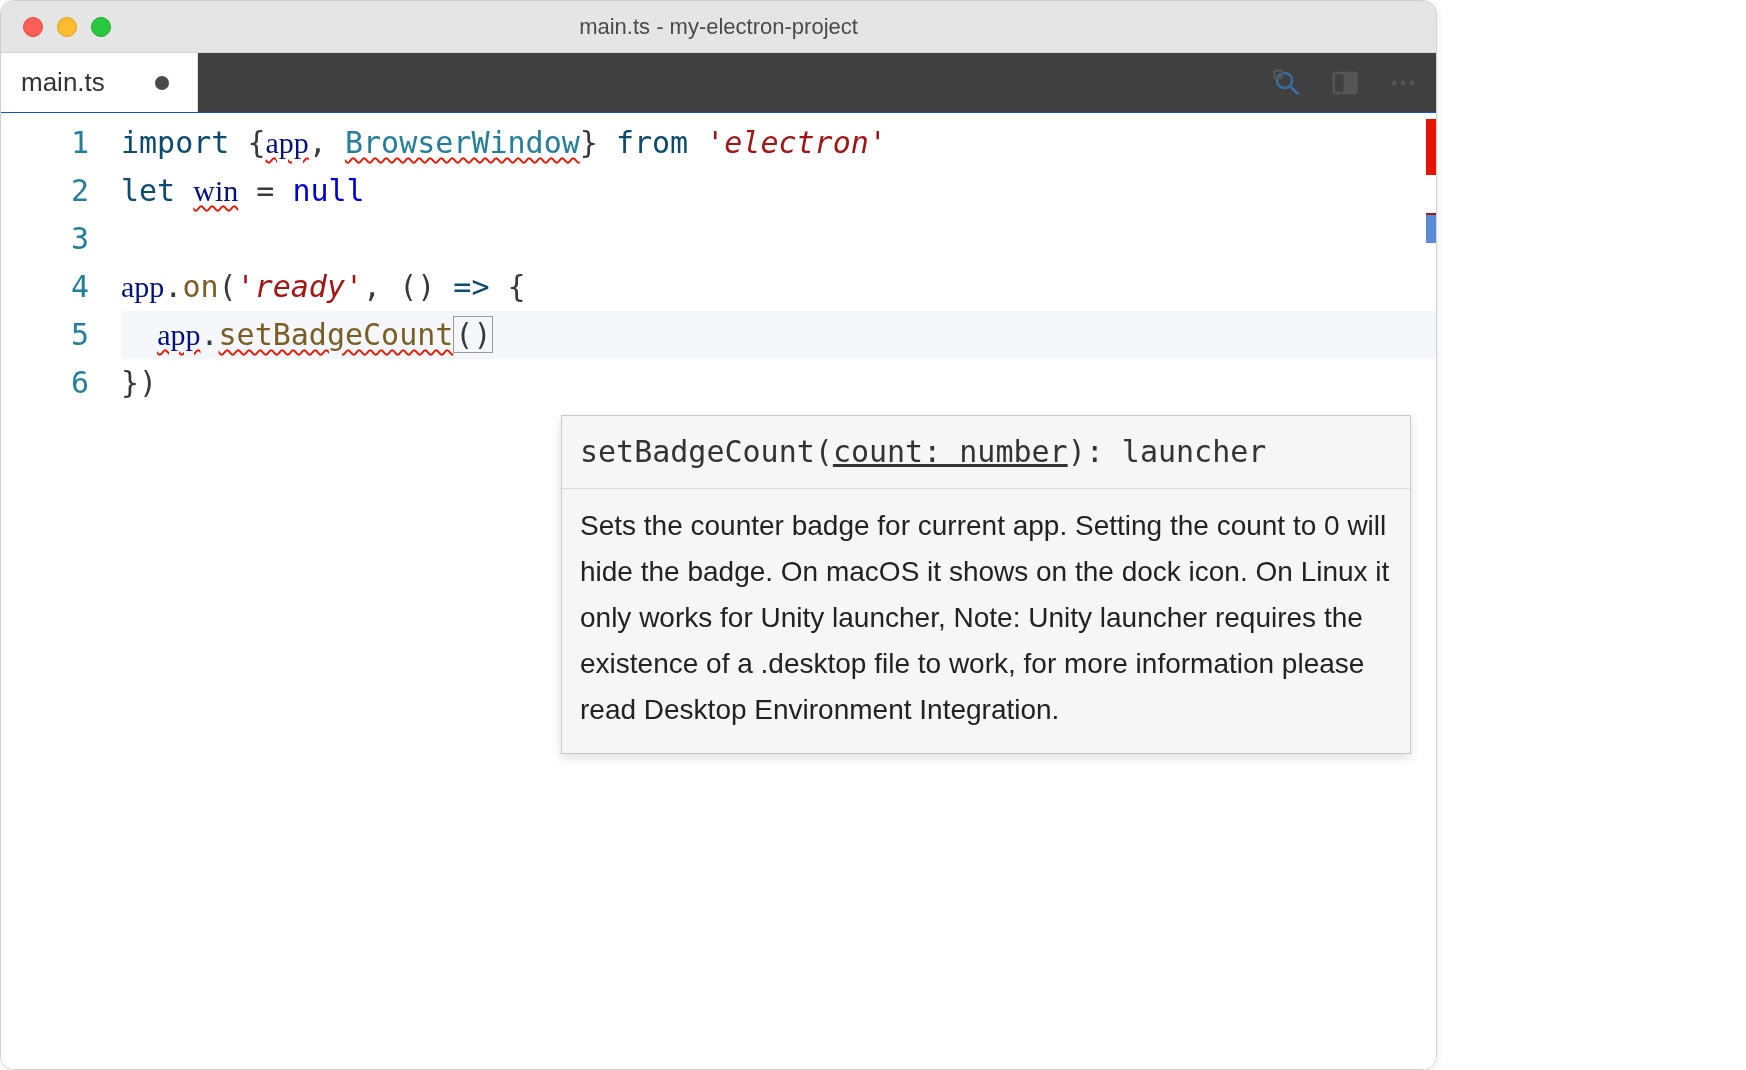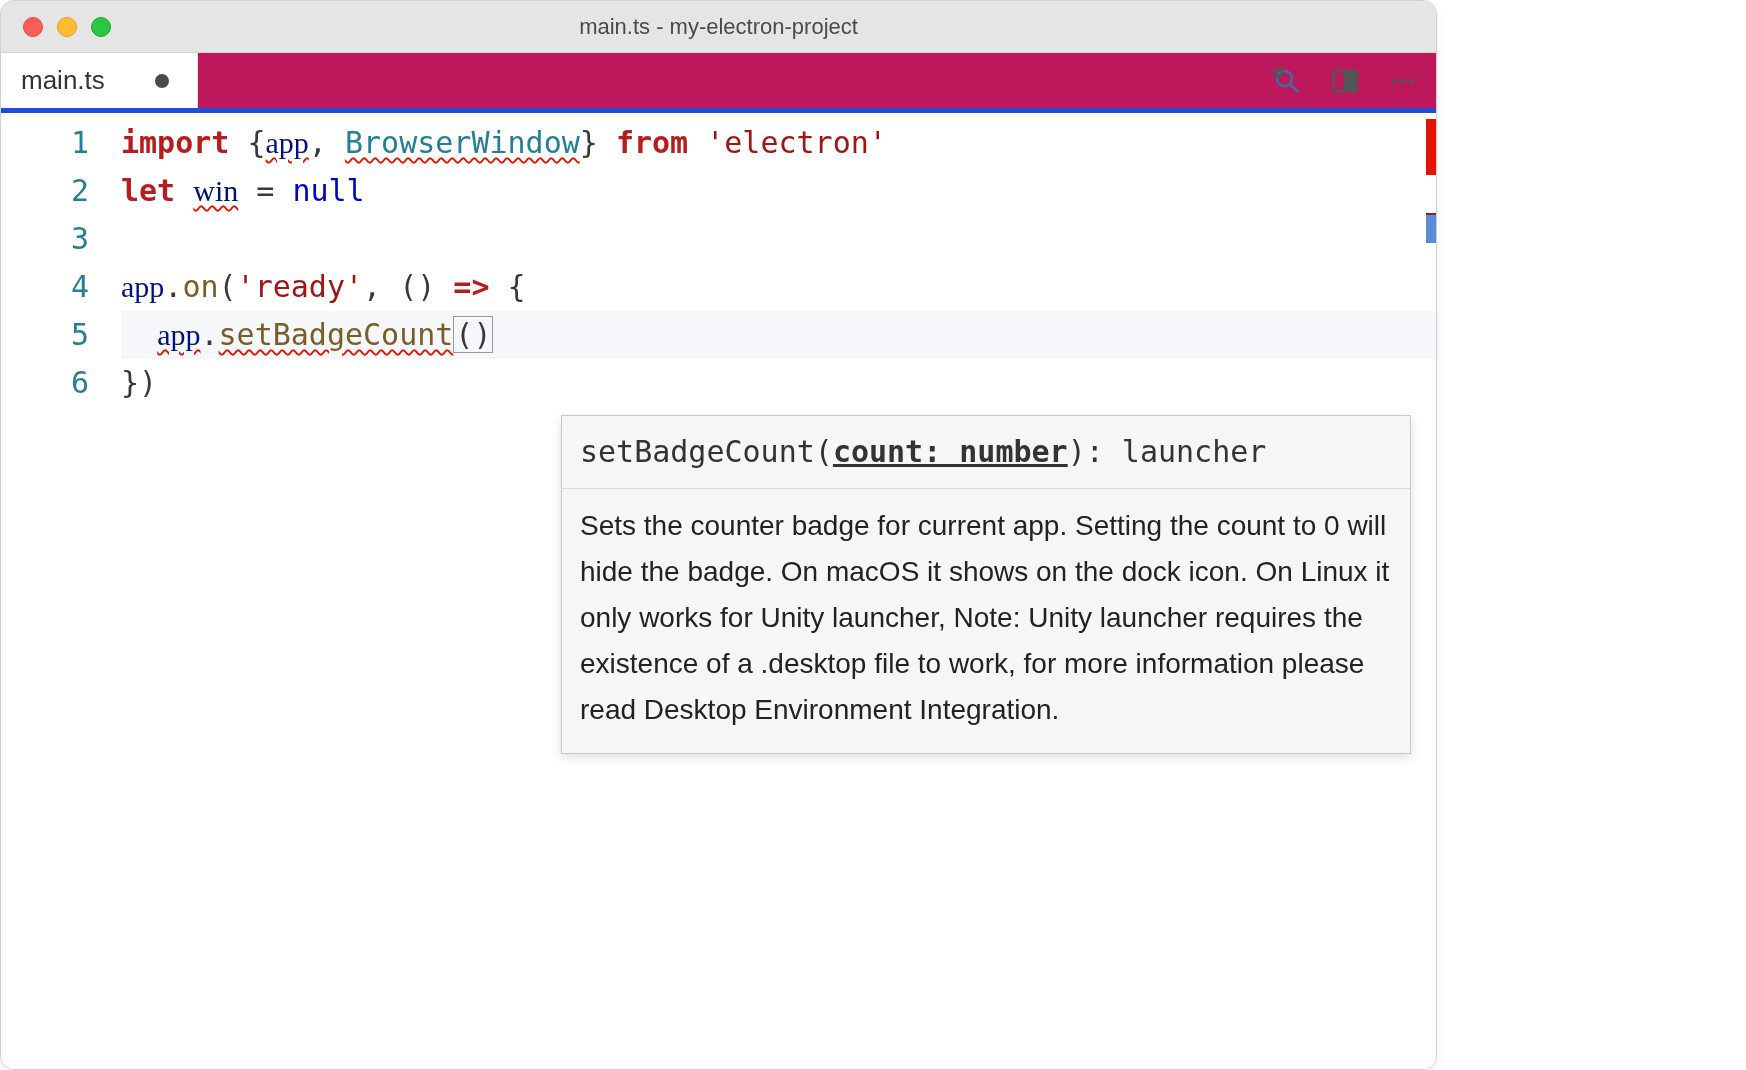--- a/index.html
+++ b/index.html
@@ -18,22 +18,22 @@
   .dot { width: 20px; height: 20px; border-radius: 50%; }
   .dot.red { background: #ff5f57; border: 1px solid #e1483f; }
   .dot.yellow { background: #febc2e; border: 1px solid #dfa023; }
   .dot.green { background: #28c840; border: 1px solid #1fa52f; }
   .titlebar-title {
     position: absolute; left: 0; right: 0; text-align: center; font-size: 22px; color: #4a4a4a;
     pointer-events: none;
   }
   
   .tabbar {
-    height: 60px; background: #be185d; display: flex; align-items: stretch; position: relative;
-    border-bottom: 5px solid #1d4ed8;
+    height: 60px; background: #404040; display: flex; align-items: stretch; position: relative;
+    border-bottom: 1px solid #1d4ed8;
   }
   .tab {
     display: flex; align-items: center; gap: 50px; padding: 0 28px 0 20px; background: #ececec;
     font-size: 26px; color: #333; cursor: pointer; border-right: 1px solid #dcdcdc;
   }
   .tab.active { background: #fff; }
   .tab .dirty { width: 14px; height: 14px; border-radius: 50%; background: #4a4a4a; }
   .tabbar-actions {
     position: absolute; right: 18px; top: 0; bottom: 0; display: flex; align-items: center; gap: 28px;
   }
@@ -45,23 +45,23 @@
     position: relative; background: #fff;
   }
   .gutter {
     width: 120px; text-align: right; color: #267f99; padding-right: 32px; padding-top: 6px; user-select: none;
   }
   .gutter div { height: 48px; }
   .code { flex: 1; padding-top: 6px; position: relative; }
   .code-line { height: 48px; white-space: pre; }
   .code-line.current { background: #f5f7fa; }
   
-  .kw { color: #b91c1c; font-weight: bold; }
+  .kw { color: #0c4a6e; }
   .fn { color: #795e26; }
-  .str { color: #a31515; }
+  .str { color: #a31515; font-style: italic; }
   .var-teal { color: #267f99; }
   .ident { color: #001080; font-family: Liberation Serif, serif; }
   .punc { color: #393939; }
   .num-null { color: #0000cc; }
   
   .sq-red { text-decoration: underline wavy #e51400; text-decoration-thickness: 2px; text-underline-offset: 4px; }
   
   .cursor-box { border: 1px solid #9a9a9a; padding: 0 1px; }
   
   .ruler { position: absolute; right: 0; top: 0; width: 14px; }
@@ -71,21 +71,21 @@
   
   .tooltip {
     position: absolute; left: 440px; top: 302px; width: 850px;
     background: #f6f6f6; border: 1px solid #c8c8c8; box-shadow: 0 4px 10px rgba(0,0,0,0.12);
     font-family: -apple-system, BlinkMacSystemFont, sans-serif;
   }
   .tooltip-sig {
     padding: 12px 18px; font-family: "Menlo","Consolas",monospace; font-size: 30px; color: #333;
     border-bottom: 1px solid #dcdcdc;
   }
-  .tooltip-sig .active-param { text-decoration: underline; font-weight: 700; }
+  .tooltip-sig .active-param { text-decoration: underline; font-weight: 400; }
   .tooltip-doc {
     padding: 14px 18px 20px 18px; font-size: 28px; line-height: 46px; color: #222;
   }
 </style>
 </head>
 <body>
 
 <div class="window">
 
   <div class="titlebar">

